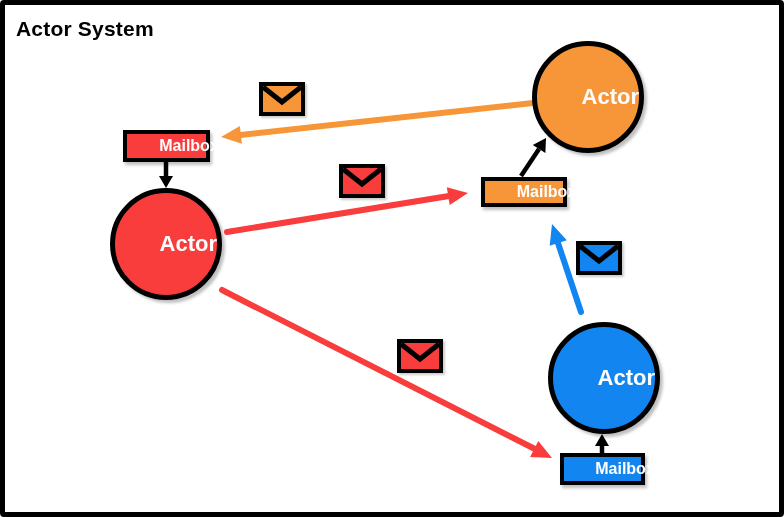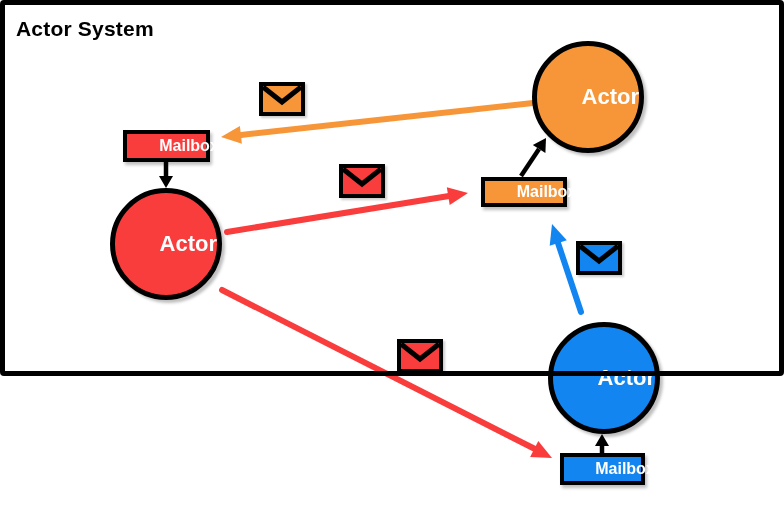--- a/index.html
+++ b/index.html
@@ -2,21 +2,21 @@
 <html><head>
 <meta charset="utf-8">
 <style>
   * { margin: 0; padding: 0; box-sizing: border-box; }
   html, body { width: 784px; height: 517px; background: #fff; overflow: hidden; }
   body { font-family: "Liberation Sans", sans-serif; }
 
   .canvas {
     position: relative;
     width: 784px;
-    height: 376px;
+    height: 517px;
     background: #ffffff;
   }
   .frame {
     position: absolute;
     inset: 0;
     border: 5px solid #000;
     border-radius: 4px;
     pointer-events: none;
     z-index: 10;
   }

